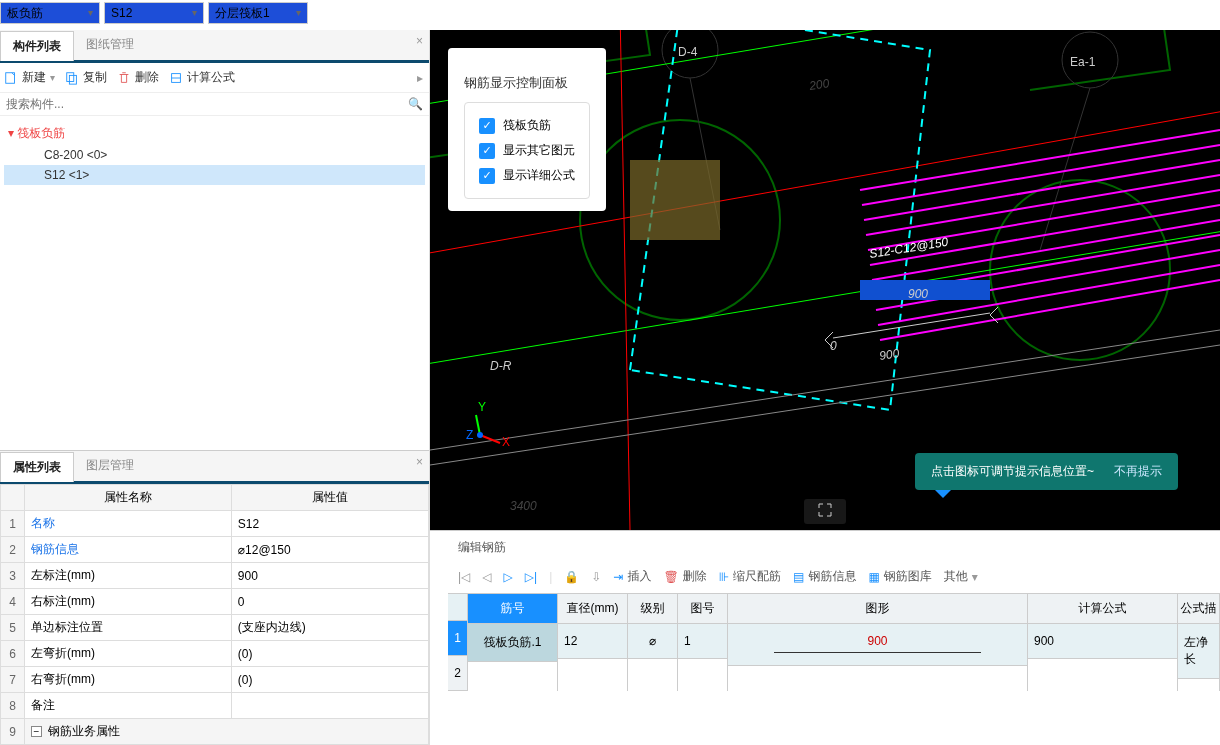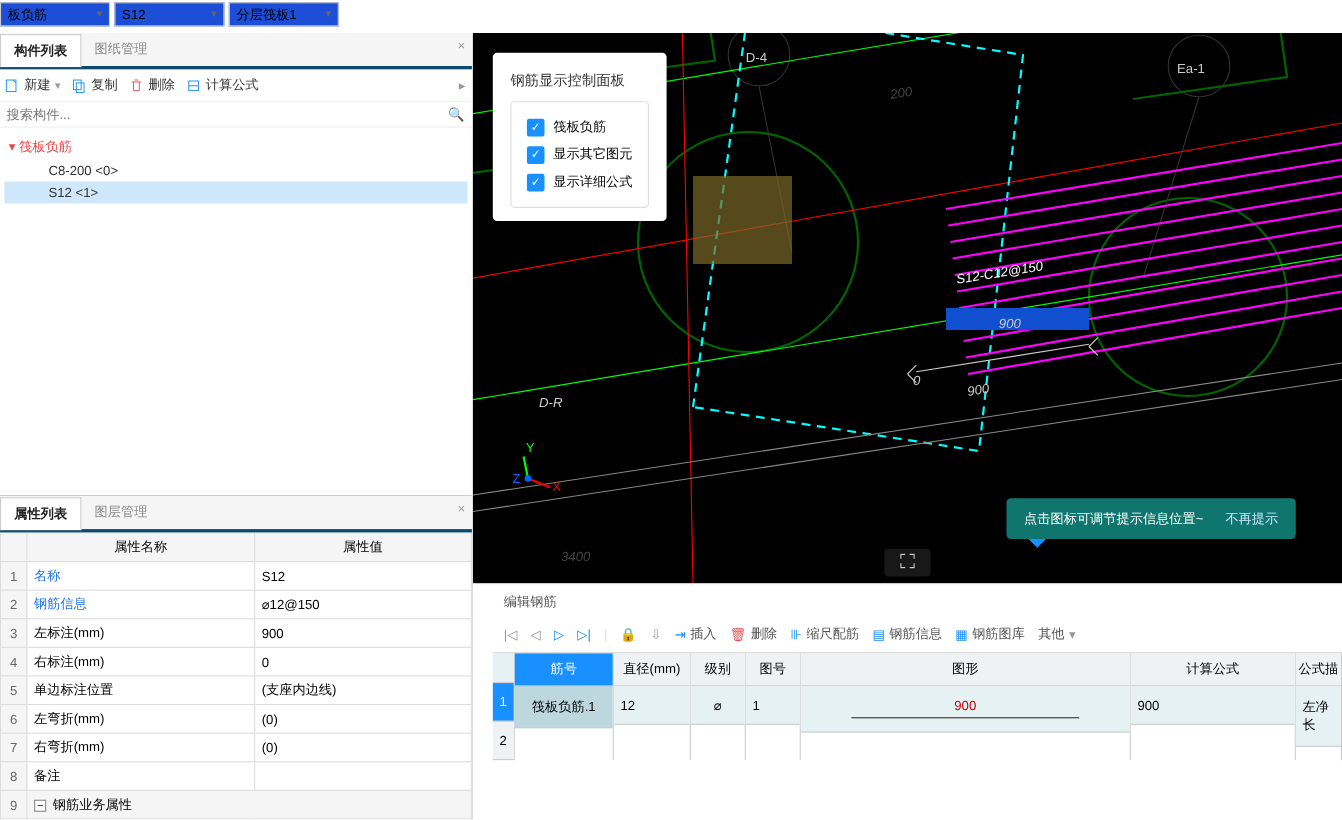--- a/index.html
+++ b/index.html
@@ -41,21 +41,21 @@
 .prop-table th { background: #f5f5f5; font-weight: normal; text-align: center; }
 .prop-table .rownum { width: 24px; text-align: center; background: #f5f5f5; color: #666; }
 .prop-table .name-cell.blue { color: #1a73e8; }
 .prop-table .group-row td { background: #f5f5f5; }
 .expand-box { display:inline-block; width:11px; height:11px; border:1px solid #888; text-align:center; line-height:9px; font-size:10px; margin-right:6px; background:#fff; }
 
 .right-pane { flex: 1; display: flex; flex-direction: column; position: relative; }
 .viewport { flex: 0 0 500px; background: #000; position: relative; overflow: hidden; }
 .viewport svg { width: 100%; height: 100%; }
 
-.control-panel { position: absolute; top: 18px; left: 18px; background: #fff; border-radius: 4px; box-shadow: 0 2px 8px rgba(0,0,0,.2); padding: 16px 16px 4px 16px; }
+.control-panel { position: absolute; top: 18px; left: 18px; background: #fff; border-radius: 4px; box-shadow: 0 2px 8px rgba(0,0,0,.2); padding: 26px 16px 4px 16px; }
 .control-panel .title { font-size: 13px; margin-bottom: 10px; color: #333; }
 .check-group { border: 1px solid #ddd; border-radius: 4px; padding: 10px 14px; margin-bottom: 8px; }
 .check-row { display: flex; align-items: center; gap: 8px; padding: 4px 0; }
 .checkbox { width: 16px; height: 16px; background: #1890ff; border-radius: 2px; display: inline-flex; align-items: center; justify-content: center; color: #fff; font-size: 11px; }
 
 .tip-bar { position: absolute; bottom: 40px; right: 42px; background: #0f766e; color: #fff; padding: 10px 16px; border-radius: 4px; display: flex; align-items: center; gap: 20px; }
 .tip-bar .nolonger { color: #cde8ff; cursor: pointer; }
 .tip-tri { position:absolute; left:20px; bottom:-8px; width:0;height:0;border-left:8px solid transparent;border-right:8px solid transparent;border-top:8px solid #1890ff;}
 
 .fitbtn { position:absolute; bottom:6px; left:50%; transform:translateX(-50%); background:rgba(30,30,30,.8); color:#ccc; padding:4px 14px; border-radius:3px; cursor:pointer;}

